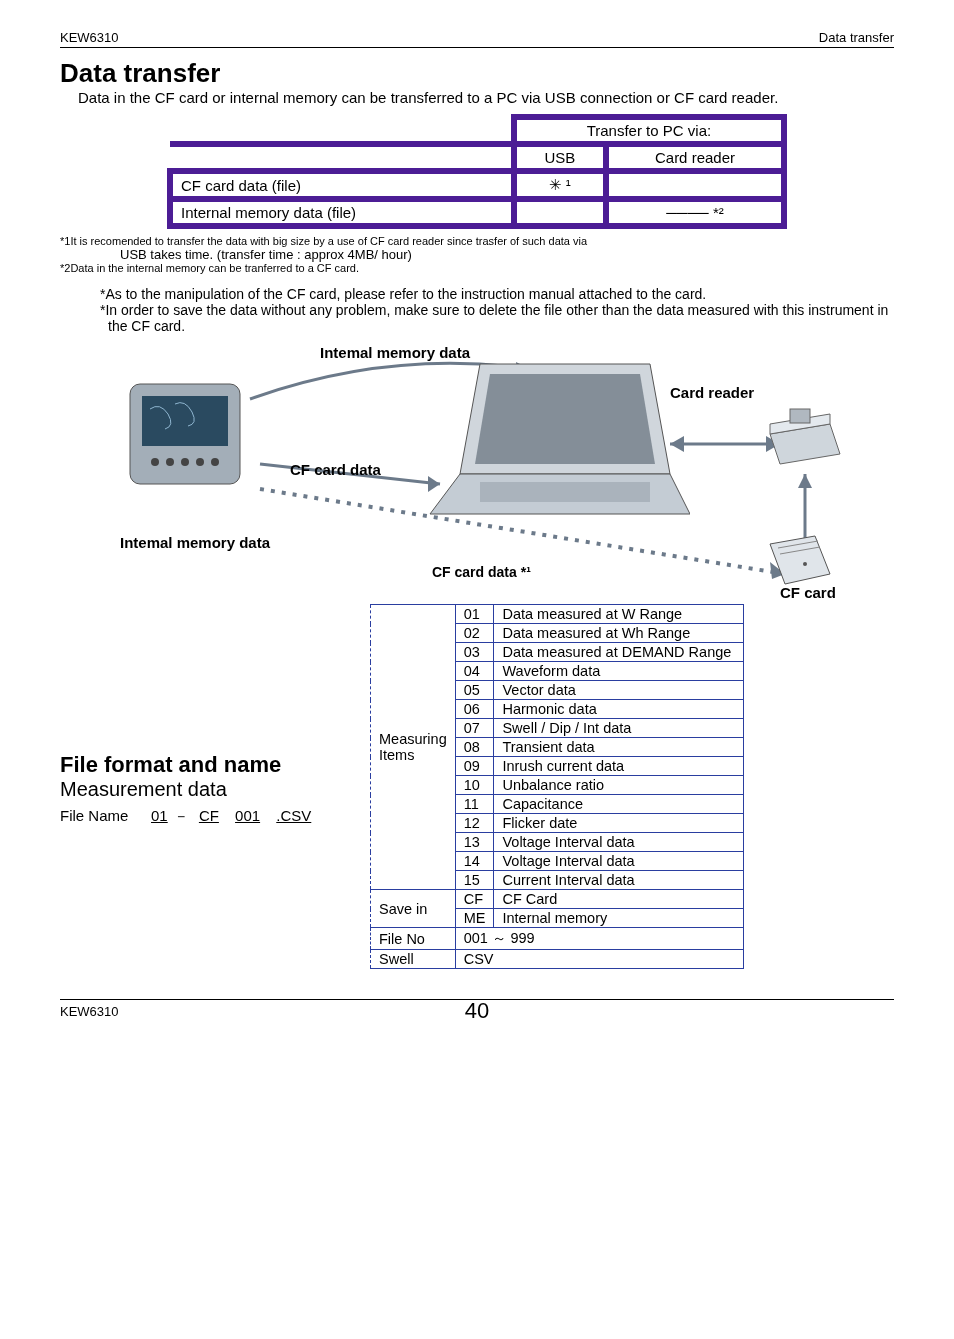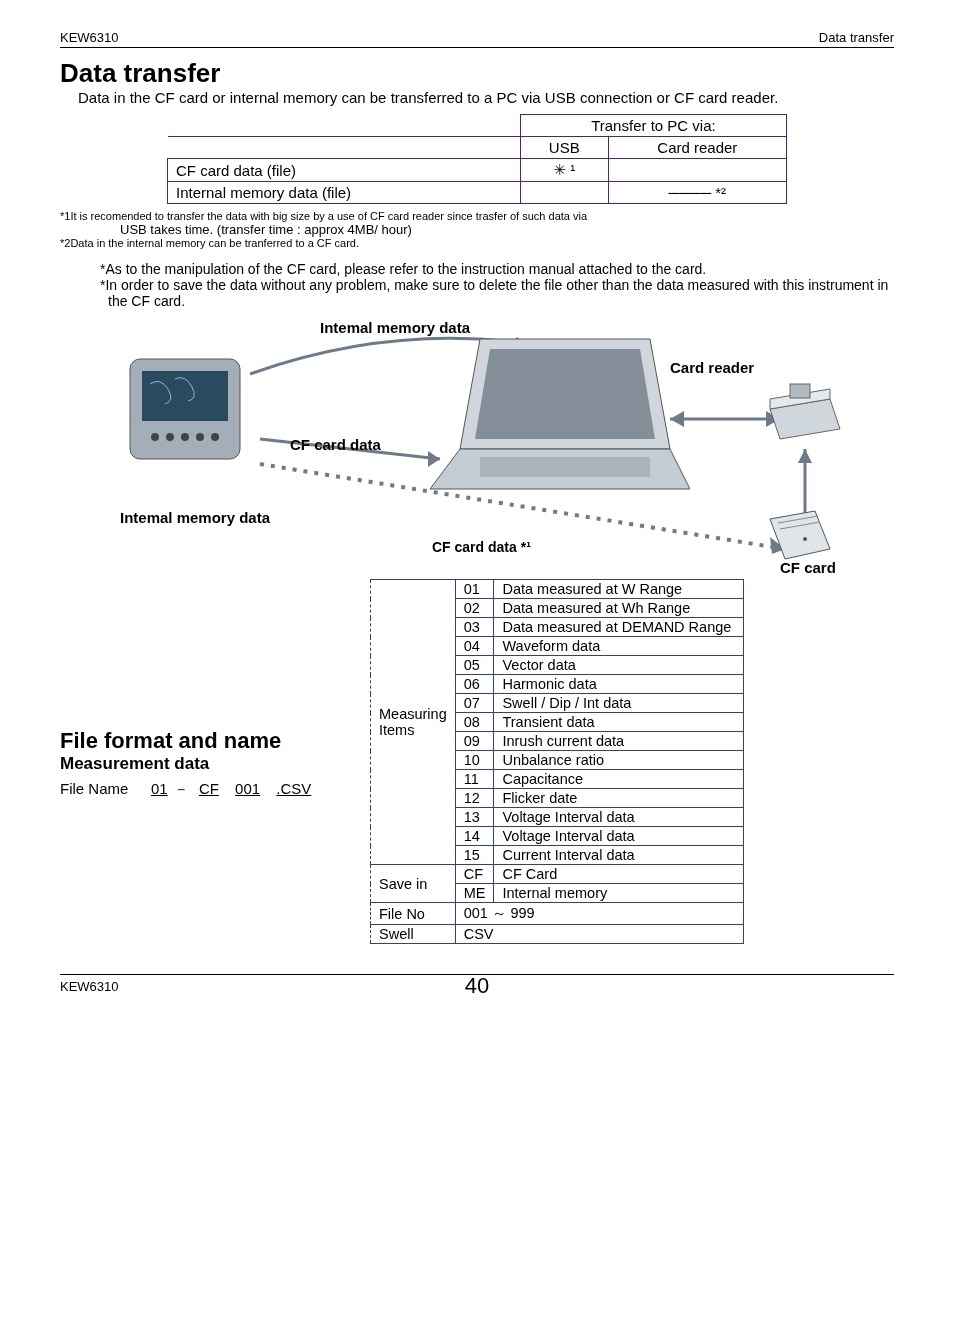--- a/index.html
+++ b/index.html
@@ -31,21 +31,21 @@
     font-size: 15px;
     margin-left: 18px;
     margin-bottom: 8px;
   }
   .transfer-table {
     border-collapse: collapse;
     margin: 0 auto 6px auto;
     width: 620px;
   }
   .transfer-table td, .transfer-table th {
-    border: 1px solid #4c1d95;
+    border: 6px solid #4c1d95;
     padding: 2px 8px;
     font-size: 15px;
     font-weight: normal;
     text-align: left;
   }
   .transfer-table .center { text-align: center; }
   .transfer-table .no-left { border-left: none; border-top: none; }
   .notes { font-size: 11px; margin-left: 0; }
   .notes-sub { font-size: 13px; margin-left: 60px; }
   .notes2 { font-size: 14px; margin-left: 40px; margin-top: 12px; }
@@ -59,21 +59,21 @@
   .meter-svg { position:absolute; left:60px; top:30px; }
   .laptop-svg { position:absolute; left:350px; top:10px; }
   .card-svg { position:absolute; left:700px; top:190px; }
   .reader-svg { position:absolute; left:700px; top:60px; }
   .dlabel { position:absolute; font-weight:bold; font-size:15px; }
   .arrow { stroke:#6c7a8a; stroke-width:3; fill:none; }
   .arrowhead { fill:#6c7a8a; }
   .dashline { stroke:#6c7a8a; stroke-width:4; stroke-dasharray:4 7; fill:none;}
   .dashlabel { font-size:14px; font-weight:bold; position:absolute; }
   .h2 { font-size:22px; font-weight:bold; margin-top:4px;}
-  .h3 { font-size:17px; font-weight:bold; }
+  .h3 { font-size:20px; font-weight:normal; }
   .fname { font-size:15px; margin-top:6px; }
   .fname .u { text-decoration: underline; margin: 0 6px;}
   .measuretable {
     border-collapse: collapse;
     font-size: 14.5px;
   }
   .measuretable td { border: 1px solid #2a3ea0; padding: 1px 8px; }
   .measuretable .lbl { border-left:1px dashed #2a3ea0; border-top:1px solid #2a3ea0; border-bottom:1px solid #2a3ea0; border-right:1px solid #2a3ea0;}
   .section-wrap { display:flex; gap: 20px; align-items:center;}
   .left-col { width: 290px; flex-shrink:0;}

